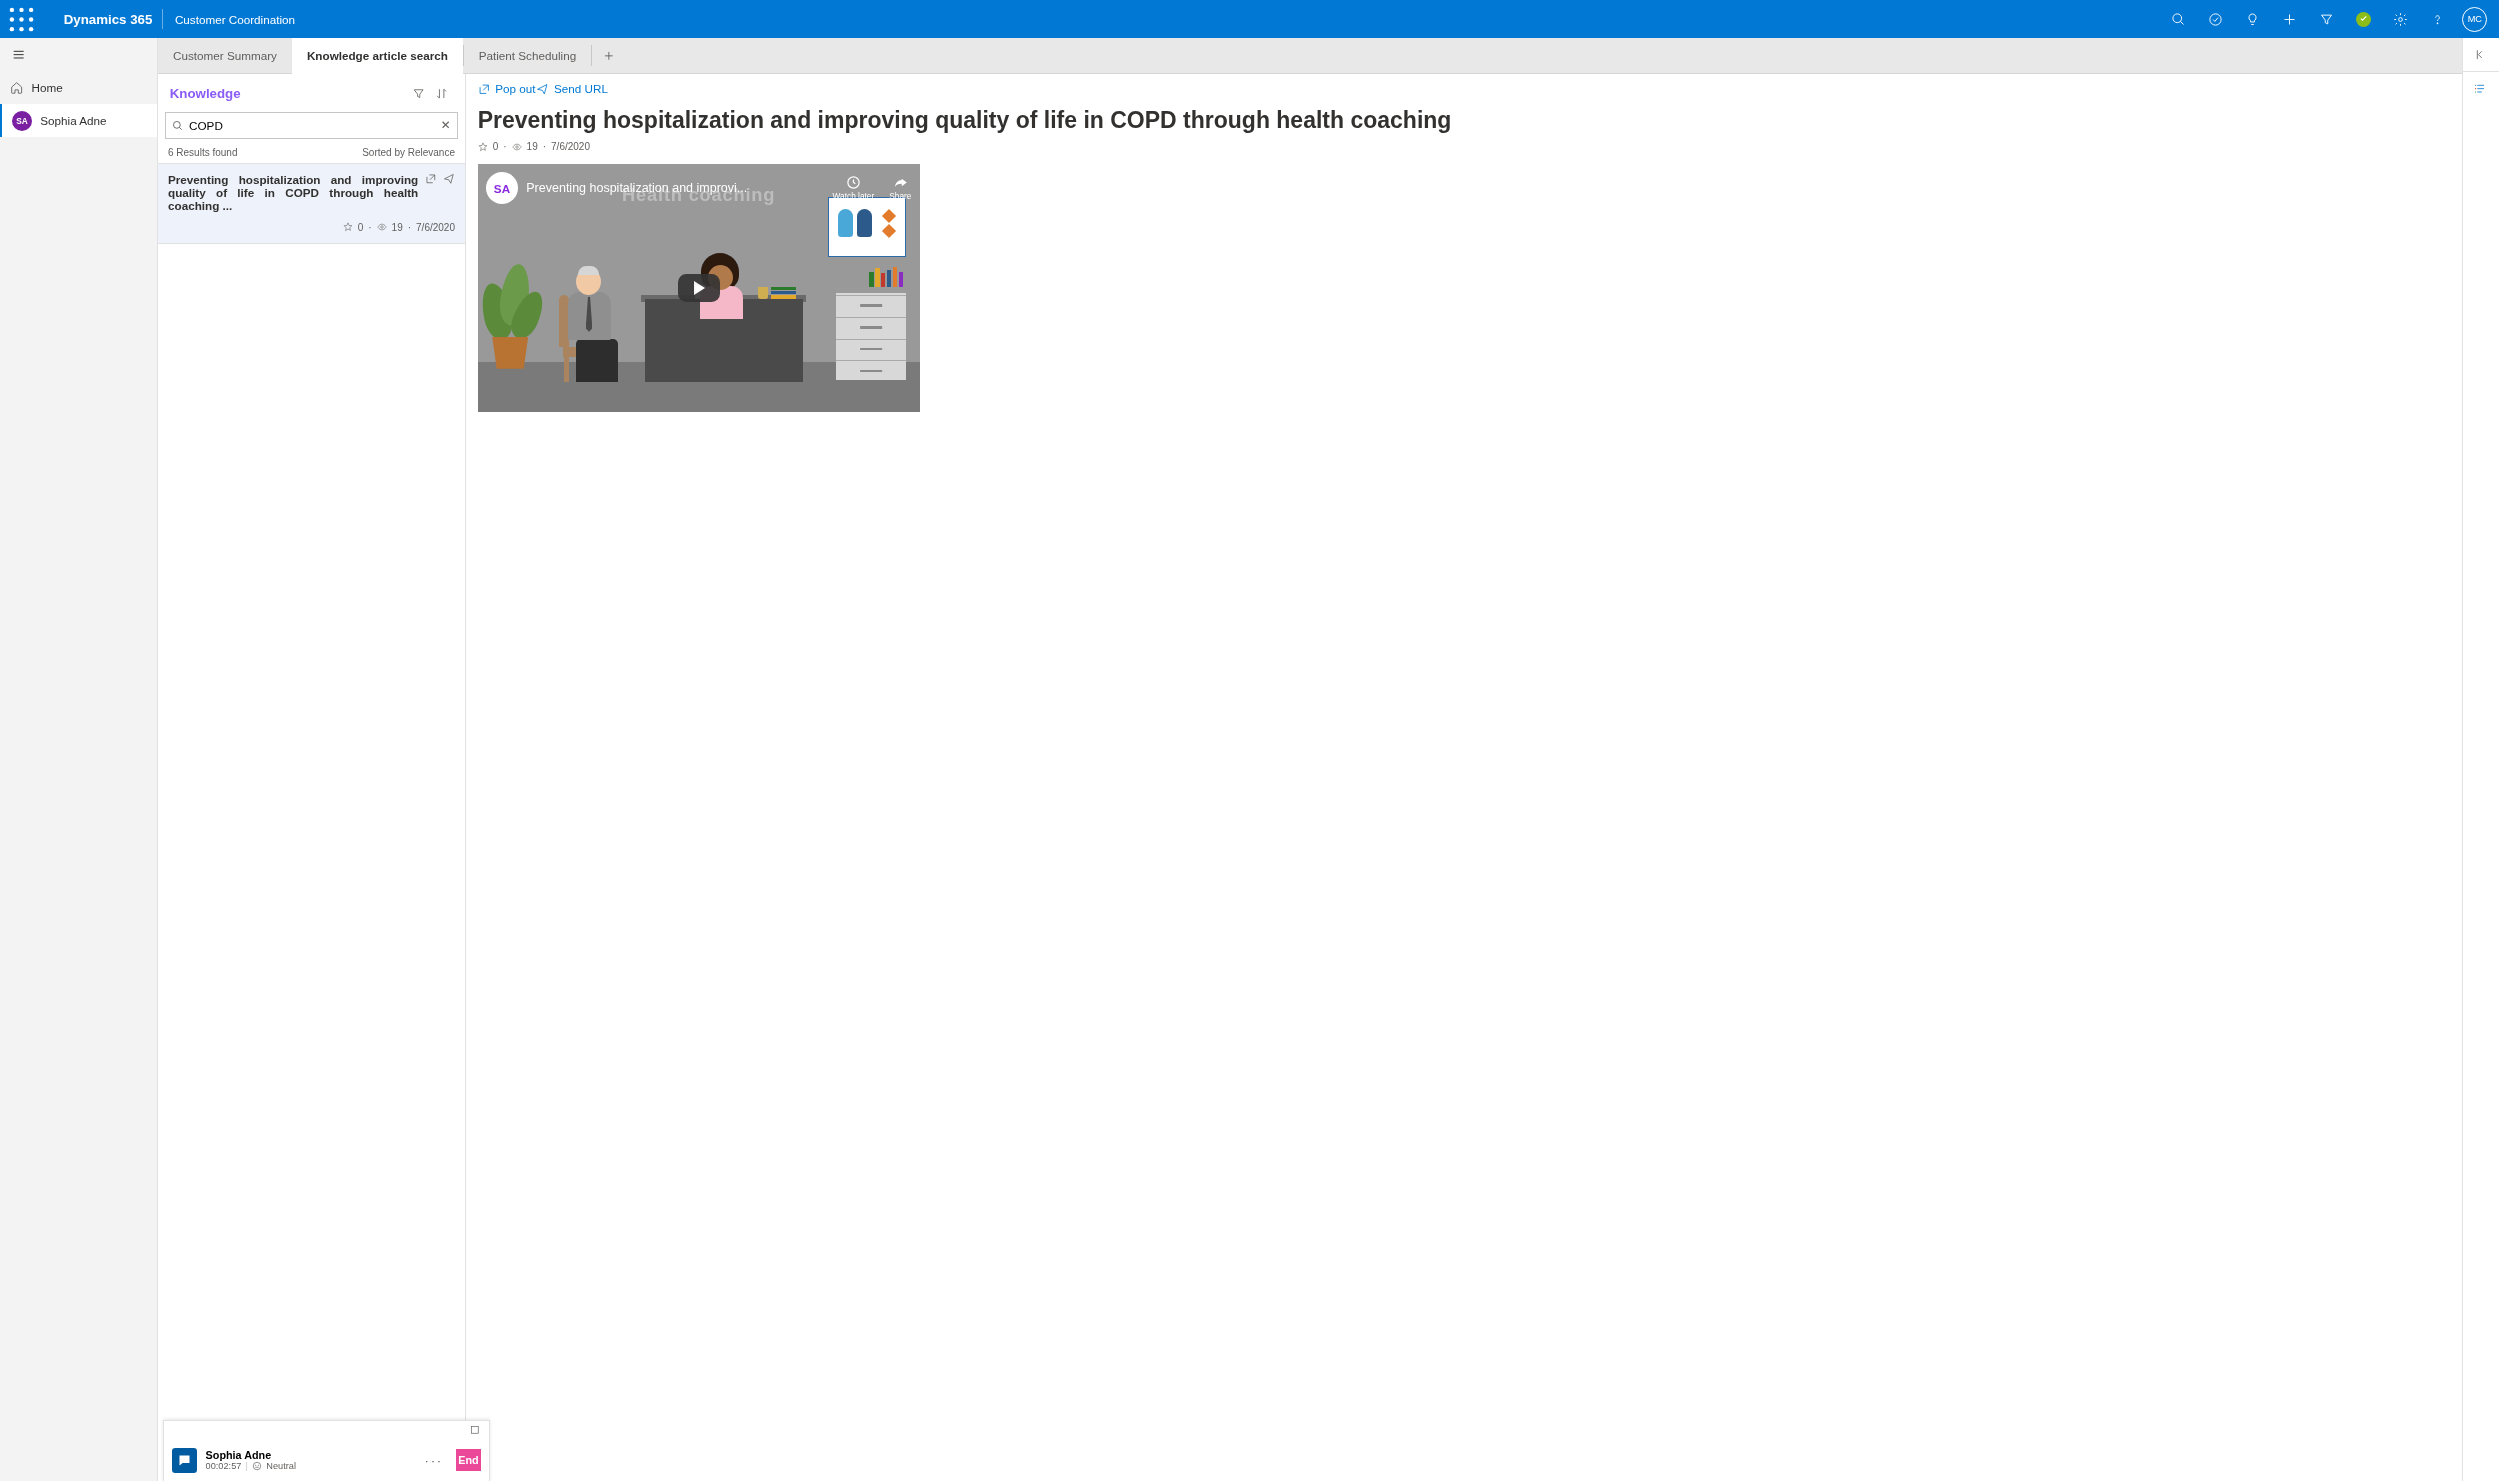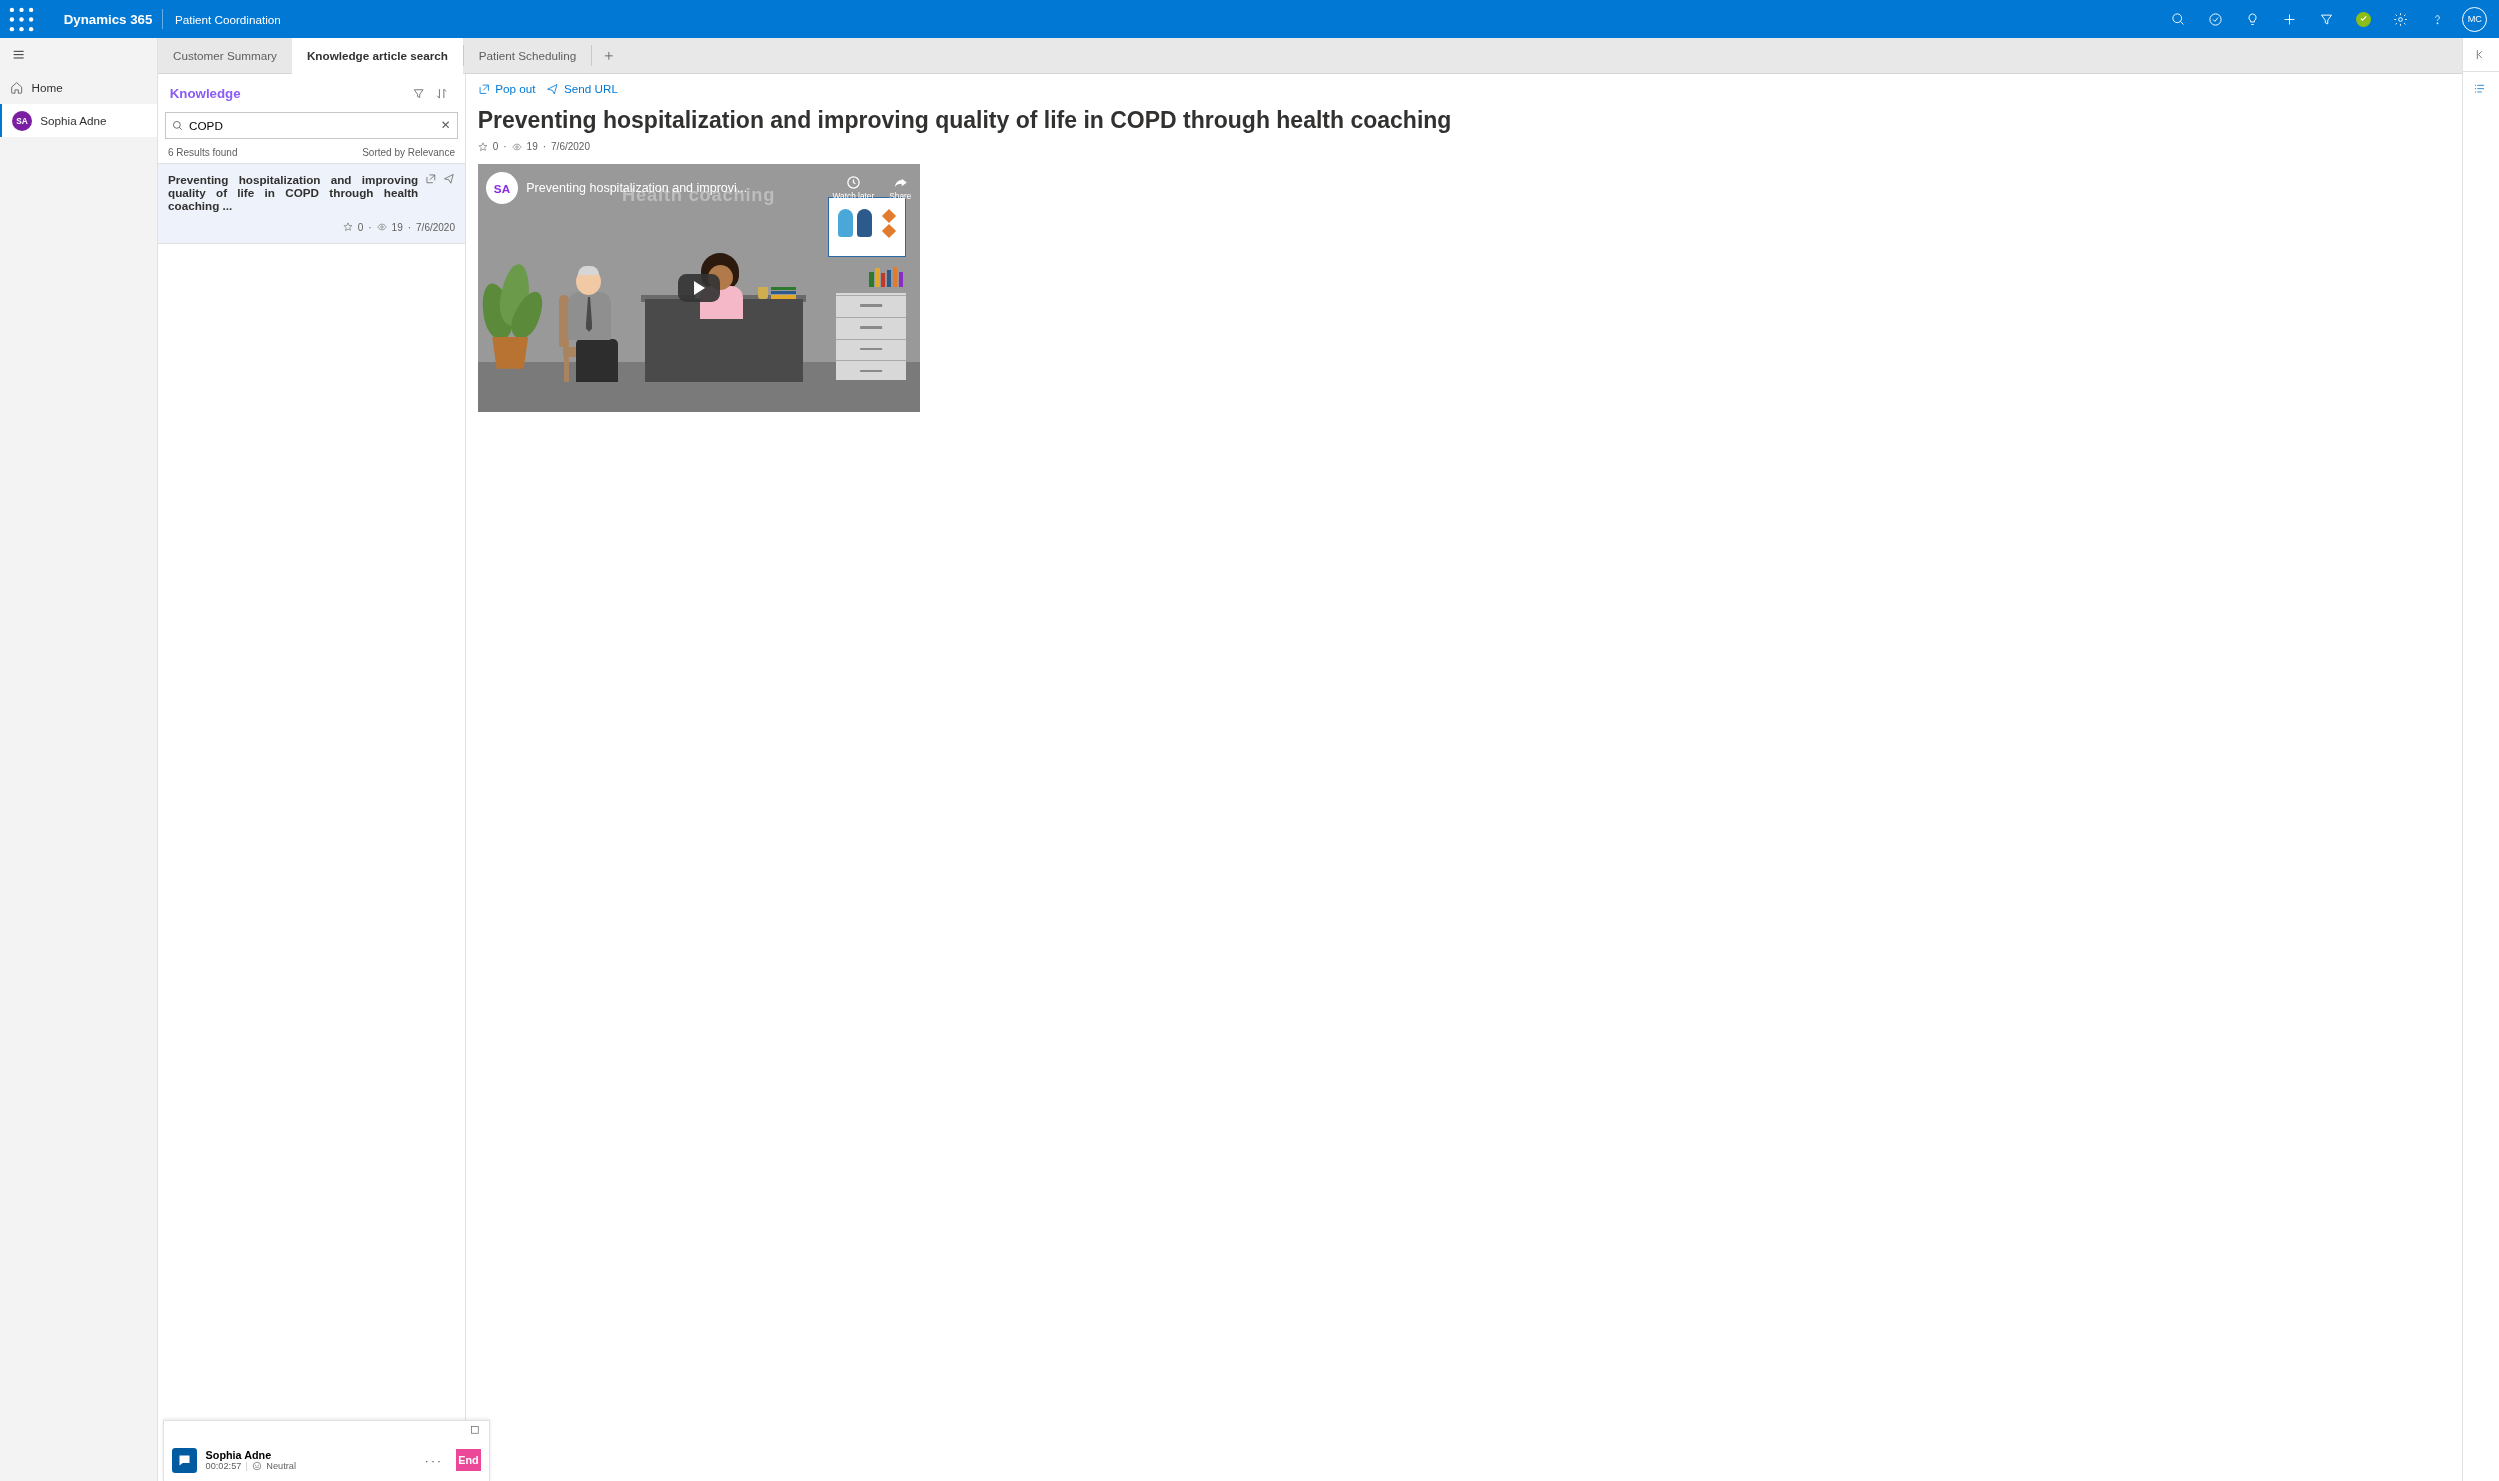--- a/index.html
+++ b/index.html
@@ -53,21 +53,21 @@
 .k-result { padding: 8.3px 10px 10px; background: #eef3fb; border-top: 0.8px solid #e1e1e1; border-bottom: 0.8px solid #e1e1e1; cursor: pointer; }
 .k-result .r-title-row { display: flex; gap: 6.7px; }
 .k-result .r-title { font-weight: 600; font-size: 11.7px; color: #323130; text-align: justify; flex: 1; }
 .k-result .r-actions { display: flex; gap: 6.7px; }
 .k-result .r-actions svg { width:11.7px;height:11.7px;stroke:#605e5c;fill:none;stroke-width:1.6; cursor:pointer; }
 .k-result .r-meta { display: flex; justify-content: flex-end; gap: 5px; font-size: 10px; color: #605e5c; margin-top: 10px; align-items: center; }
 .k-result .r-meta svg { width:10px;height:10px;stroke:#605e5c;fill:none;stroke-width:1.4; }
 
 
 .article { flex: 1; background: #fff; display: flex; flex-direction: column; overflow: auto; padding-bottom: 16.7px; }
-.article-toolbar { display: flex; align-items: center; gap: 11px; padding: 8.3px 11.7px 3.3px; }
+.article-toolbar { display: flex; align-items: center; gap: 1px; padding: 8.3px 11.7px 3.3px; }
 .article-toolbar .tb-btn { display: flex; align-items: center; gap: 5px; font-size: 11.7px; color: #0078d4; cursor: pointer; }
 .article-toolbar .tb-btn svg { width:12.5px;height:12.5px;stroke:#0078d4;fill:none;stroke-width:1.6; }
 .article h1 { font-size: 23px; font-weight: 600; color: #323130; padding: 8.3px 11.7px 3.3px; line-height: 1.2; }
 .article .a-meta { display: flex; align-items: center; gap: 5px; font-size: 10px; color: #605e5c; padding: 3.3px 11.7px 11.7px; }
 .article .a-meta svg { width:10px;height:10px;stroke:#605e5c;fill:none;stroke-width:1.4; }
 
 
 .video { margin: 0 11.7px; width: 442px; height: 248px; background: #999; position: relative; overflow: hidden; }
 .video .floor { position:absolute; bottom:0; left:0; right:0; height:50px; background:#7a7a7a; }
 .video .wall-text { position:absolute; top:20px; left:0; right:0; text-align:center; color:#bdbdbd; font-size:18.3px; font-weight:600; letter-spacing:0.8px; }
@@ -141,21 +141,21 @@
         <circle cx="5" cy="12" r="1.6" fill="#fff"></circle>
         <circle cx="12" cy="12" r="1.6" fill="#fff"></circle>
         <circle cx="19" cy="12" r="1.6" fill="#fff"></circle>
         <circle cx="5" cy="19" r="1.6" fill="#fff"></circle>
         <circle cx="12" cy="19" r="1.6" fill="#fff"></circle>
         <circle cx="19" cy="19" r="1.6" fill="#fff"></circle>
       </svg>
   </div>
   <div class="brand">Dynamics 365</div>
   <div class="divider"></div>
-  <div class="app-name">Patient Coordination</div>
+  <div class="app-name">Customer Coordination</div>
   <div class="spacer"></div>
   <div class="tn-icon">
       <svg viewBox="0 0 24 24">
         <circle cx="10" cy="10" r="7"></circle>
         <path d="M20 20l-5-5"></path>
       </svg>
     </div>
   <div class="tn-icon">
       <svg viewBox="0 0 24 24">
         <circle cx="12" cy="12" r="9"></circle>

